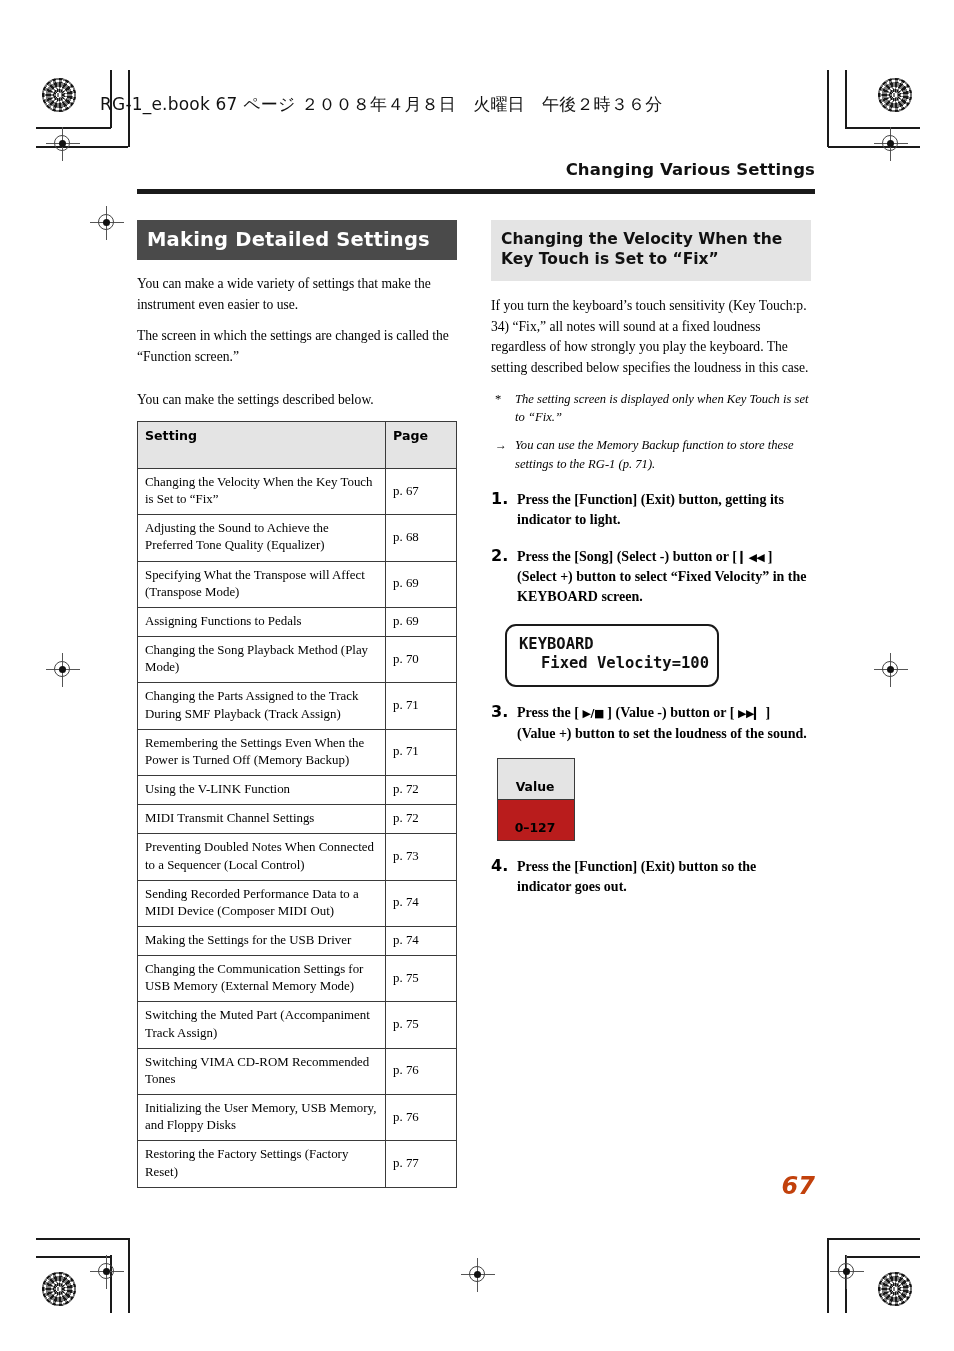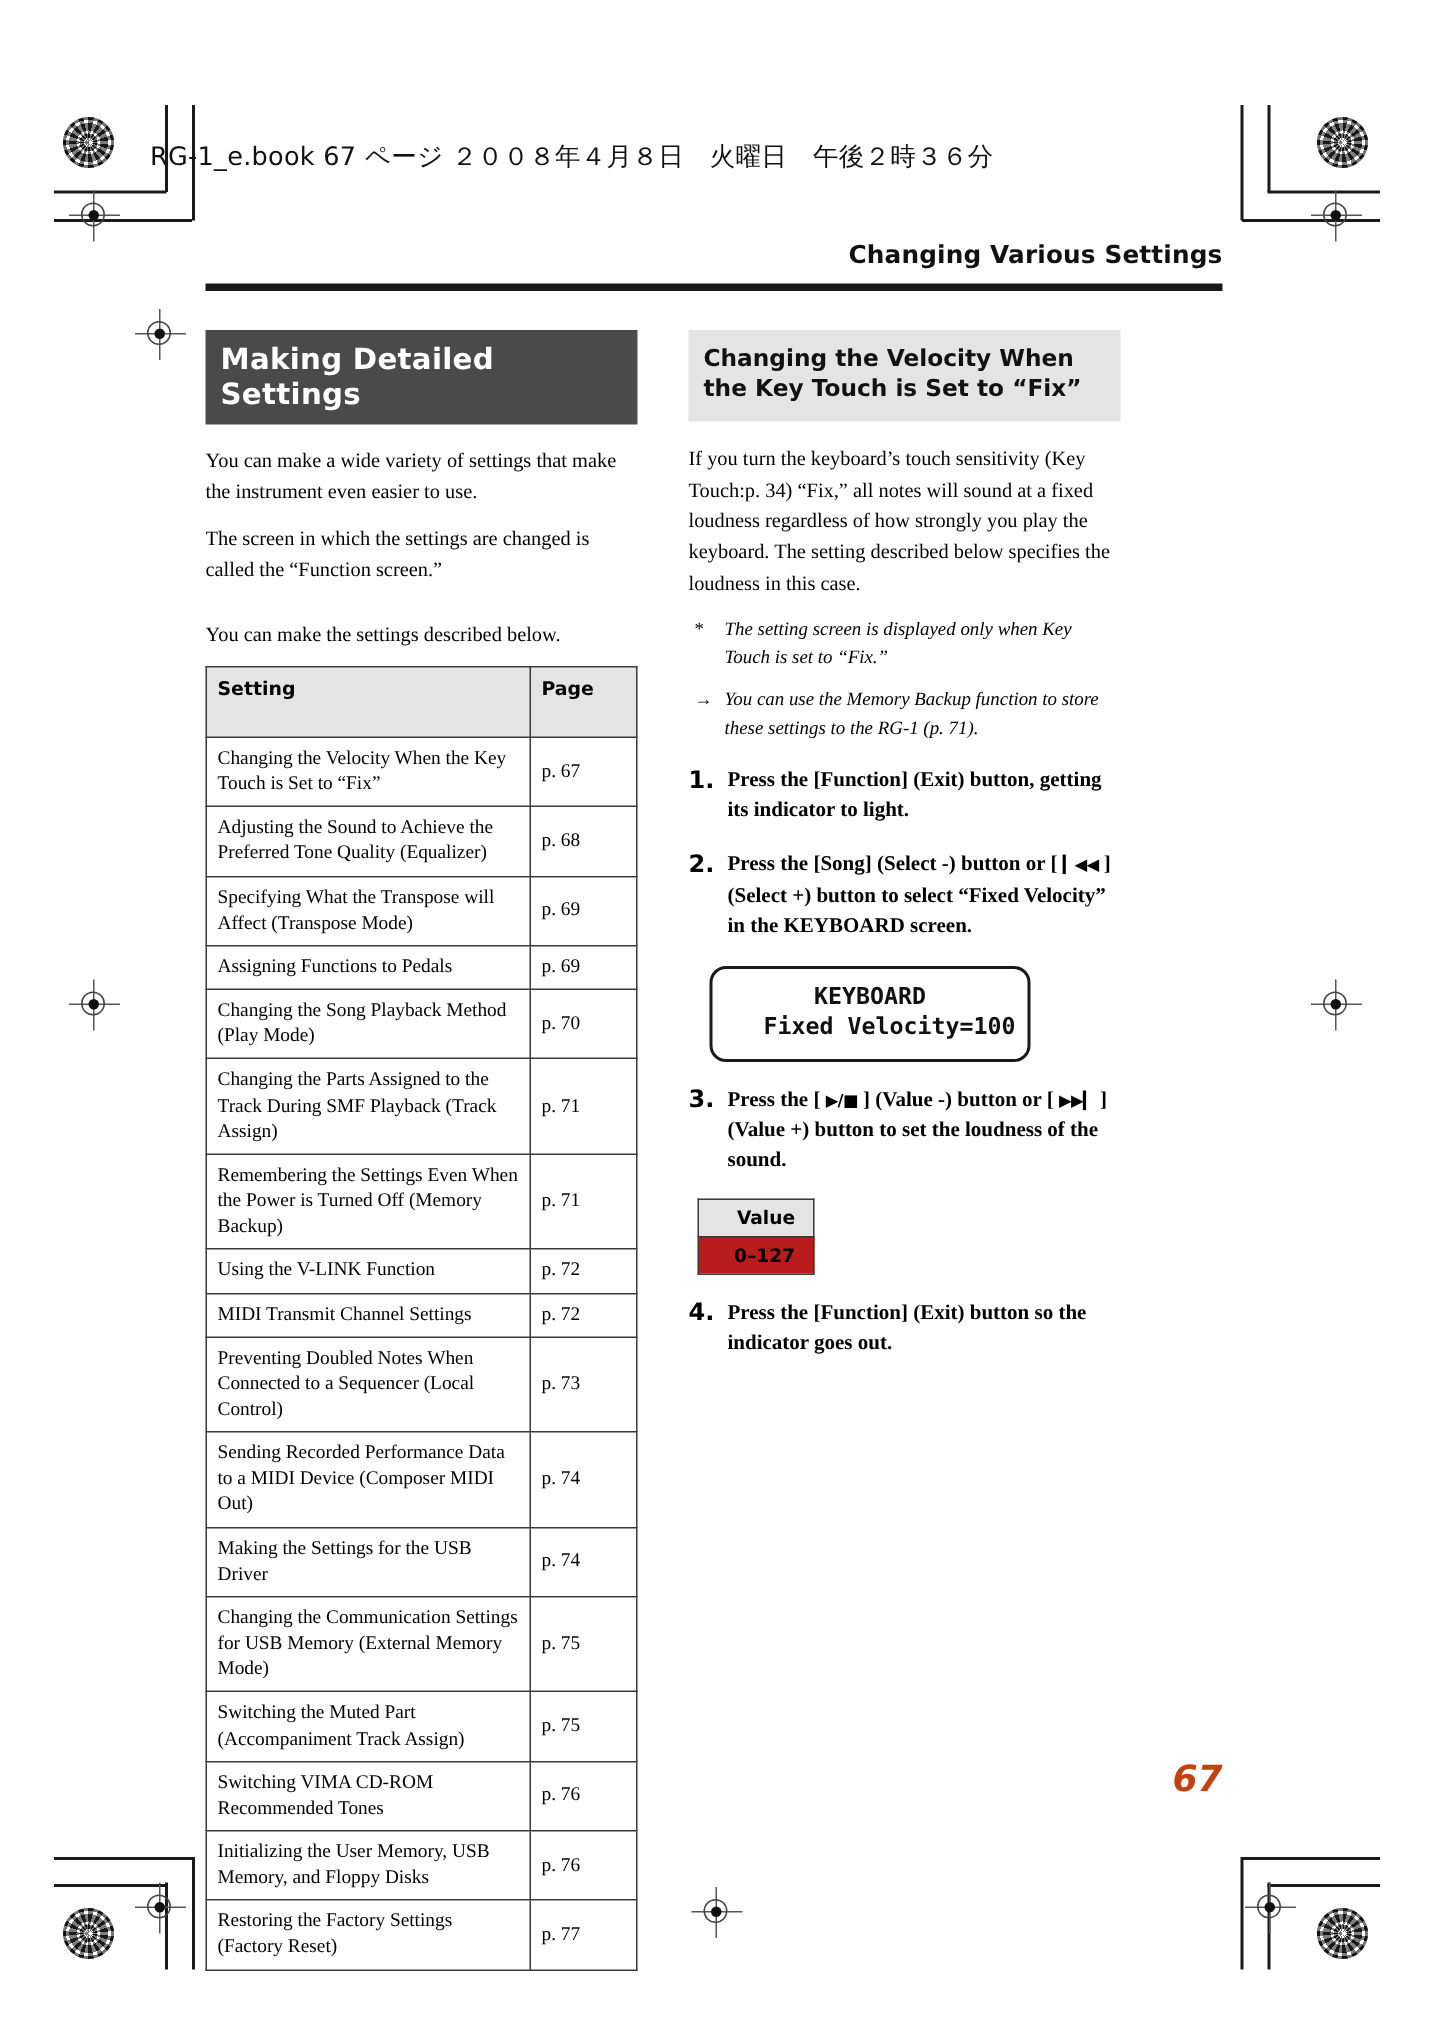--- a/index.html
+++ b/index.html
@@ -98,21 +98,21 @@
     height: 5px;
     background: #1a1a1a;
     margin-bottom: 26px;
   }
 
   .columns {
     display: flex;
     gap: 34px;
     align-items: flex-start;
   }
-  .col { width: 288px; }
+  .col { width: 320px; }
 
   
   .banner-dark {
     background: #4a4a4a;
     color: #ffffff;
     font-family: "DejaVu Sans", sans-serif;
     font-weight: bold;
     font-size: 19.5px;
     padding: 8px 10px 9px 10px;
     letter-spacing: .2px;
@@ -214,37 +214,36 @@
   table.value-table {
     border-collapse: collapse;
     margin: 14px 0 0 6px;
   }
   table.value-table th,
   table.value-table td {
     border: 1px solid #3a3a3a;
     font-family: "DejaVu Sans", sans-serif;
     font-size: 12.4px;
     font-weight: bold;
-    padding: 4px 12px 5px 10px;
-    text-align: right;
+    padding: 20px 12px 5px 10px;
+    text-align: center;
     min-width: 54px;
   }
   table.value-table th { background: #e4e4e4; }
   table.value-table td { background: #b91c1c; }
 
   
   .lcd {
     margin: 16px 0 6px 14px;
     width: 214px;
     border: 2px solid #1a1a1a;
     border-radius: 11px;
     padding: 9px 12px 11px 12px;
     background: #ffffff;
     box-sizing: border-box;
-    text-align: center;
   }
   .lcd .line {
     font-family: "DejaVu Sans Mono", monospace;
     font-size: 15.5px;
     font-weight: bold;
     letter-spacing: 0px;
     line-height: 1.28;
     color: #111;
     white-space: pre;
   }

